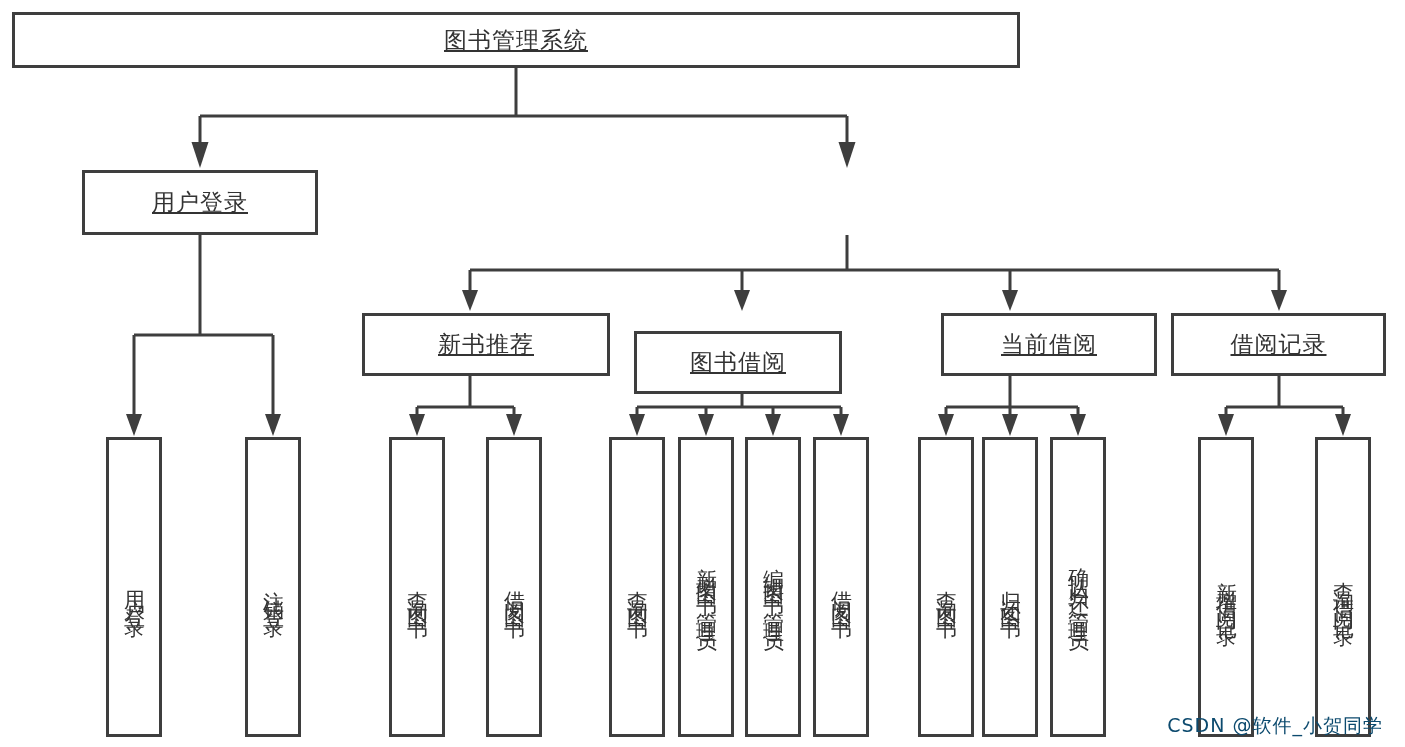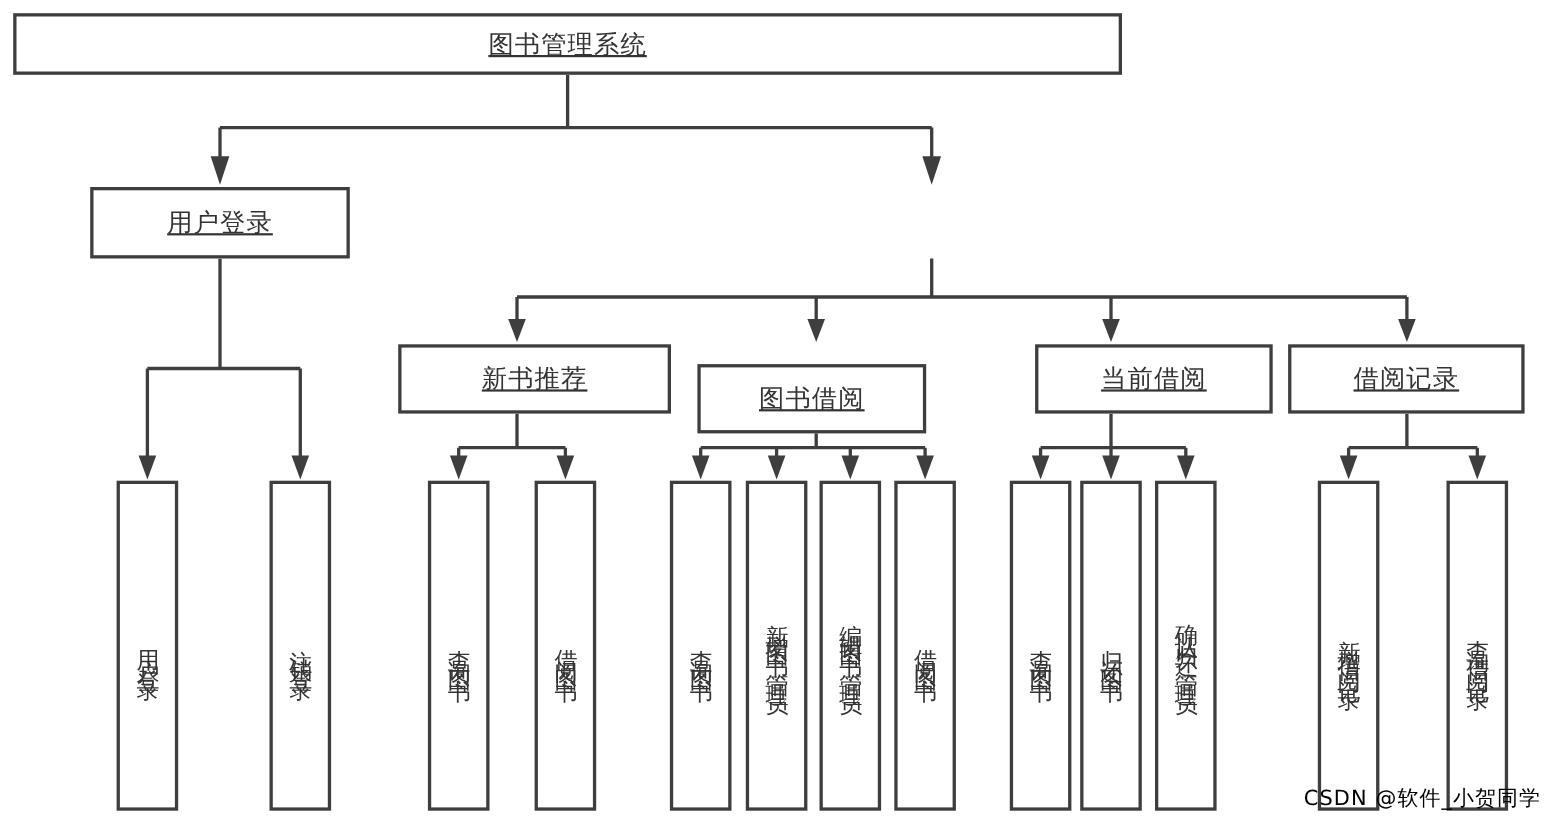--- a/index.html
+++ b/index.html
@@ -48,24 +48,24 @@
     text-orientation: mixed;
     font-size: 21px;
     letter-spacing: 9px;
     line-height: 1;
     color: #333333;
     margin-bottom: -9px;
     white-space: nowrap;
   }
   .watermark {
     position: absolute;
-    right: 4px;
+    right: 22px;
     bottom: 8px;
     font-size: 19px;
-    color: #000000;
+    color: #0c4a6e;
     letter-spacing: 1px;
     white-space: nowrap;
     z-index: 5;
   }
 </style>
 </head>
 <body>
 
 <div class="canvas">
 

